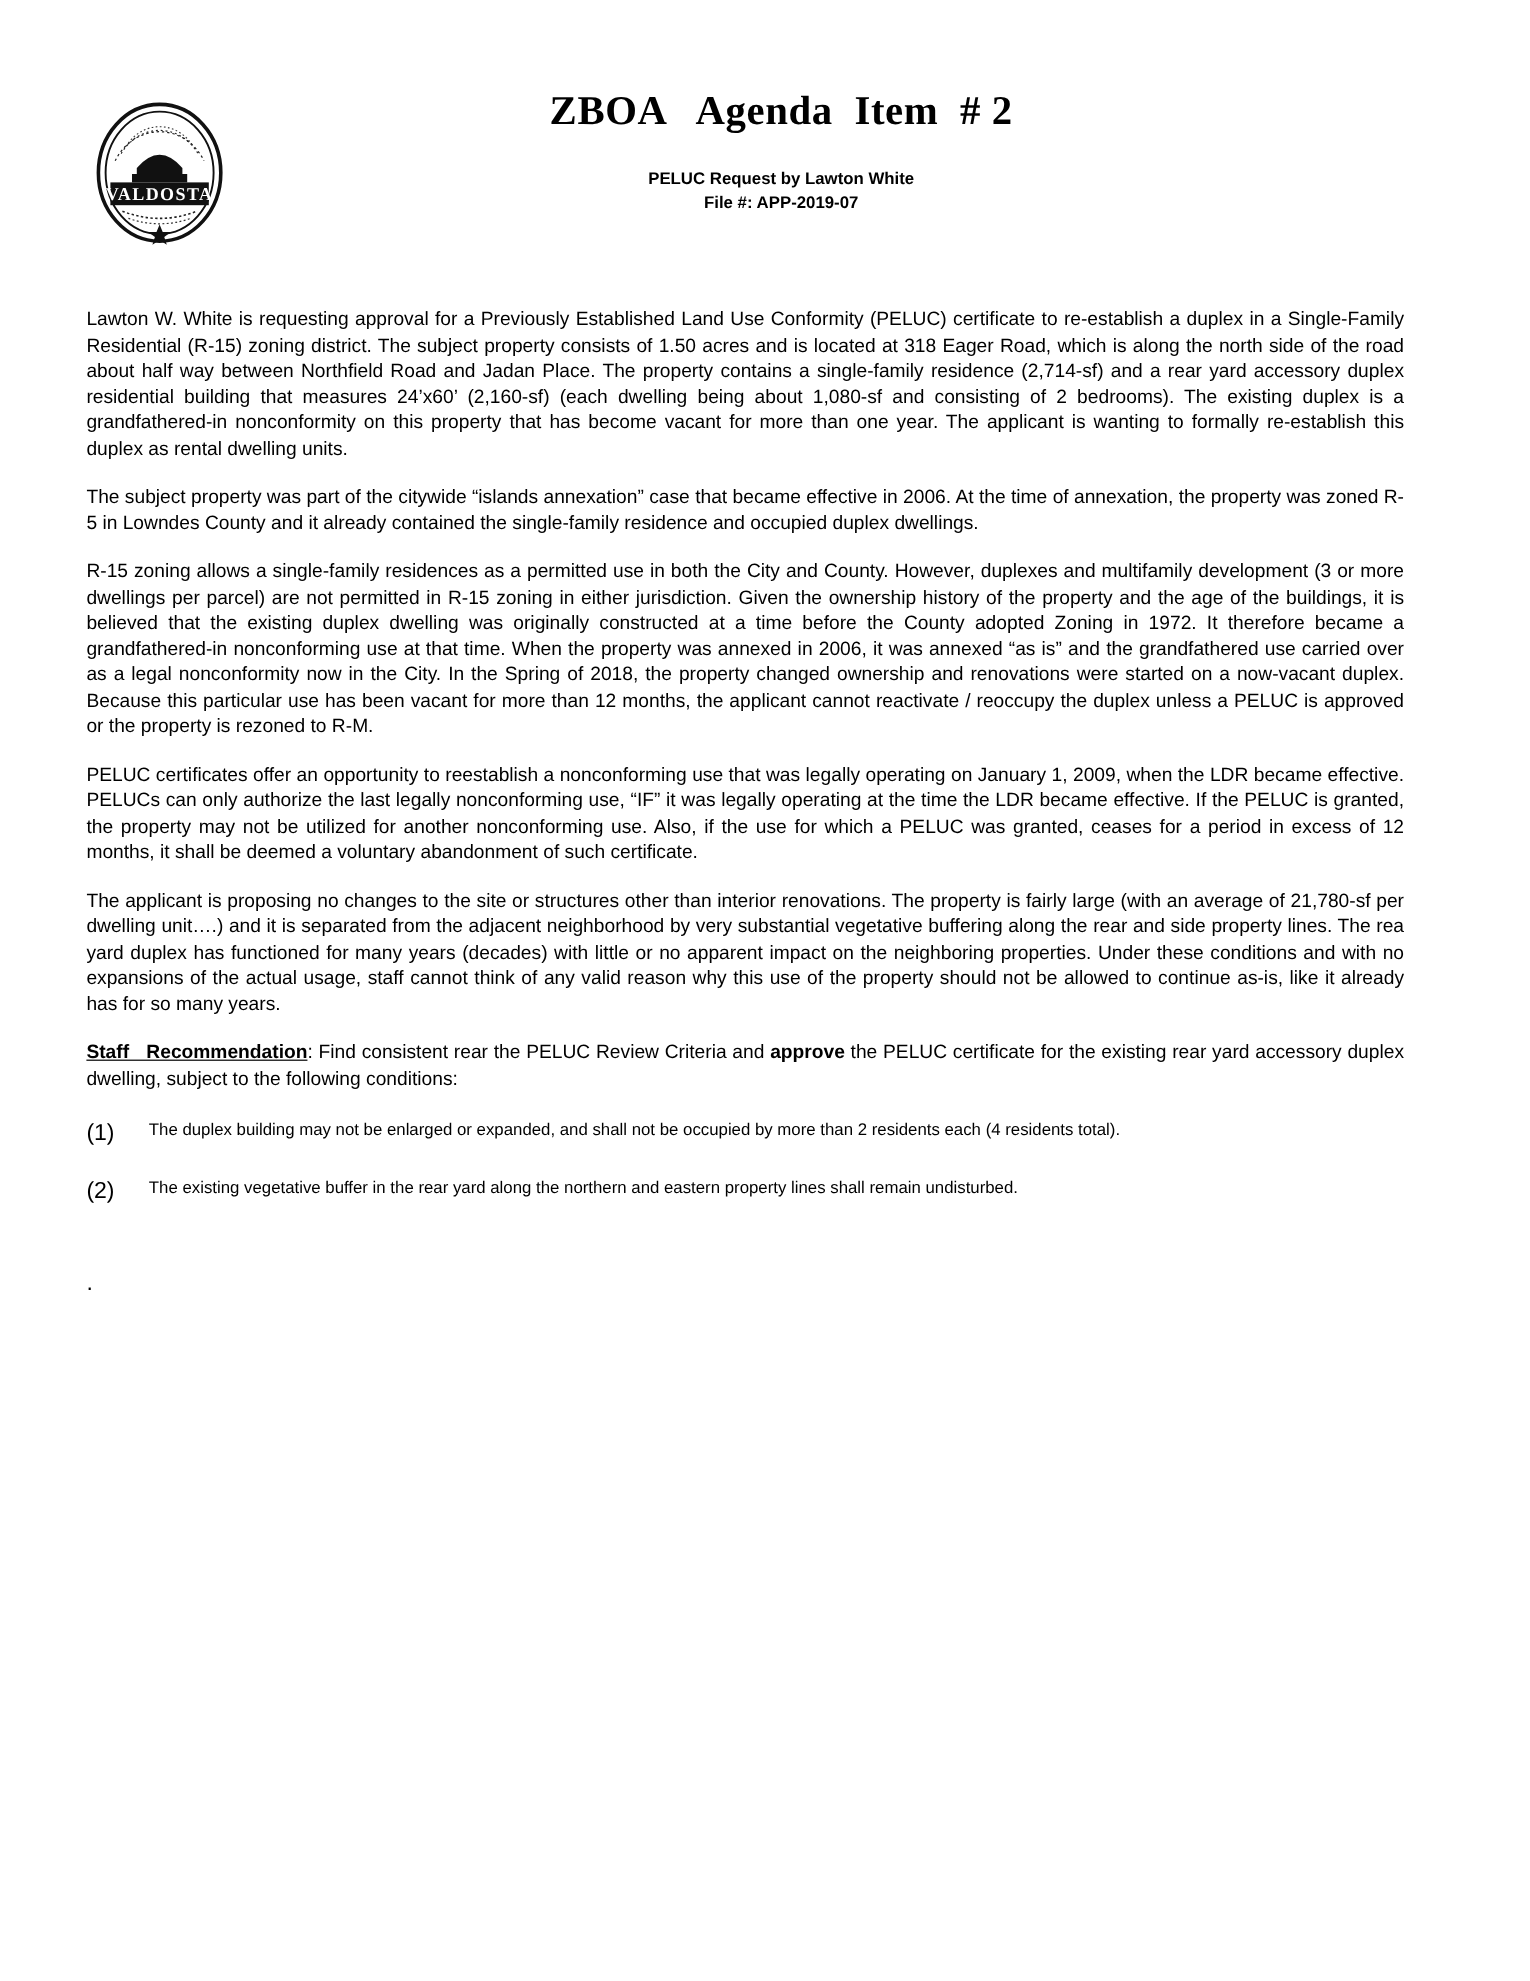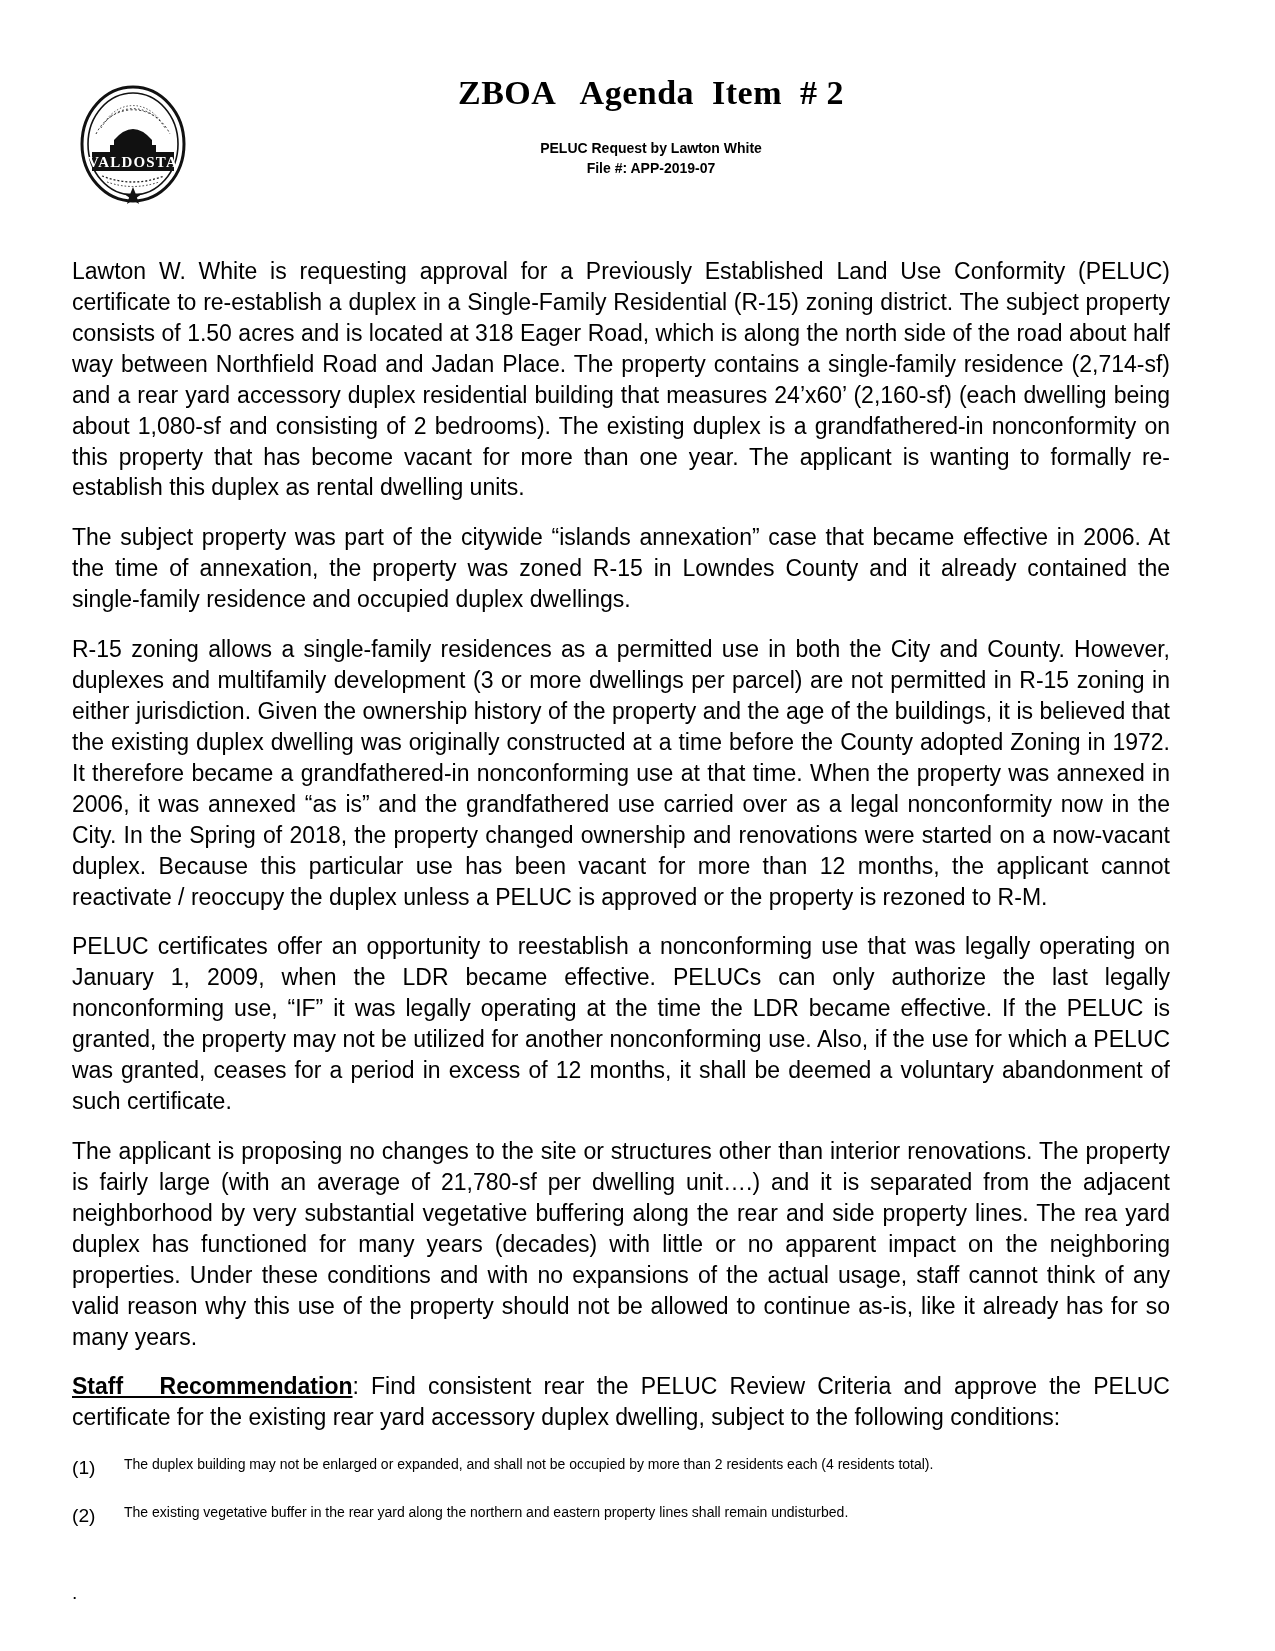--- a/index.html
+++ b/index.html
@@ -51,30 +51,30 @@
     margin-top: 26px;
     font-family: "Liberation Sans", sans-serif;
     font-weight: bold;
     font-size: 14px;
     line-height: 1.42;
   }
 
   
   .body-text {
     margin-top: 34px;
-    font-size: 23px;
+    font-size: 16px;
     line-height: 1.345;
     text-align: justify;
     text-justify: inter-word;
   }
   .body-text p {
     margin: 0 0 19px 0;
     text-align: justify;
   }
-  .b { font-weight: normal; margin-top: 20px; }
+  .b { font-weight: bold; margin-top: 20px; }
 
   .rec-label {
     font-weight: bold;
     text-decoration: underline;
     white-space: pre;
   }
 
   
   .conditions { margin-top: 22px; }
   .condition {
@@ -134,21 +134,21 @@
       <div class="title-line">ZBOA   Agenda  Item  # 2</div>
       <div class="subtitle-block">
         <div>PELUC Request by Lawton White</div>
         <div>File #:  APP-2019-07</div>
       </div>
     </div>
   </div>
 
   <div class="body-text">
     <p>Lawton W. White is requesting approval for a Previously Established Land Use Conformity (PELUC) certificate to re-establish a duplex in a Single-Family Residential (R-15) zoning district.  The subject property consists of 1.50 acres and is located at 318 Eager Road, which is along the north side of the road about half way between Northfield Road and Jadan Place.  The property contains a single-family residence (2,714-sf) and a rear yard accessory duplex residential building that measures 24’x60’ (2,160-sf) (each dwelling being about 1,080-sf and consisting of 2 bedrooms).  The existing duplex is a grandfathered-in nonconformity on this property that has become vacant for more than one year.  The applicant is wanting to formally re-establish this duplex as rental dwelling units.</p>
-    <p>The subject property was part of the citywide “islands annexation” case that became effective in 2006.  At the time of annexation, the property was zoned R-15 in Lowndes County and it already contained the single-family residence and occupied duplex dwellings.</p>
+    <p>The subject property was part of the citywide “islands annexation” case that became effective in 2006.  At the time of annexation, the property was zoned R-5 in Lowndes County and it already contained the single-family residence and occupied duplex dwellings.</p>
     <p>R-15 zoning allows a single-family residences as a permitted use in both the City and County.  However, duplexes and multifamily development (3 or more dwellings per parcel) are not permitted in R-15 zoning in either jurisdiction.  Given the ownership history of the property and the age of the buildings, it is believed that the existing duplex dwelling was originally constructed at a time before the County adopted Zoning in 1972.  It therefore became a grandfathered-in nonconforming use at that time.  When the property was annexed in 2006, it was annexed “as is” and the grandfathered use carried over as a legal nonconformity now in the City.  In the Spring of 2018, the property changed ownership and renovations were started on a now-vacant duplex.  Because this particular use has been vacant for more than 12 months, the applicant cannot reactivate / reoccupy the duplex unless a PELUC is approved or the property is rezoned to R-M.</p>
     <p>PELUC certificates offer an opportunity to reestablish a nonconforming use that was legally operating on January 1, 2009, when the LDR became effective.  PELUCs can only authorize the last legally nonconforming use, “IF” it was legally operating at the time the LDR became effective.  If the PELUC is granted, the property may not be utilized for another nonconforming use.  Also, if the use for which a PELUC was granted, ceases for a period in excess of 12 months, it shall be deemed a voluntary abandonment of such certificate.</p>
     <p>The applicant is proposing no changes to the site or structures other than interior renovations.  The property is fairly large (with an average of 21,780-sf per dwelling unit….) and it is separated from the adjacent neighborhood by very substantial vegetative buffering along the rear and side property lines.  The rea yard duplex has functioned for many years (decades) with little or no apparent impact on the neighboring properties.  Under these conditions and with no expansions of the actual usage, staff cannot think of any valid reason why this use of the property should not be allowed to continue as-is, like it already has for so many years.</p>
 
     <p><span class="rec-label">Staff   Recommendation</span><span>:</span><span>   Find consistent rear the PELUC Review Criteria and </span><span class="b">approve</span><span> the PELUC certificate for the existing rear yard accessory duplex dwelling, subject to the following conditions:</span></p>
   </div>
 
   <div class="conditions">
     <div class="condition">
       <div class="marker">(1)</div>

